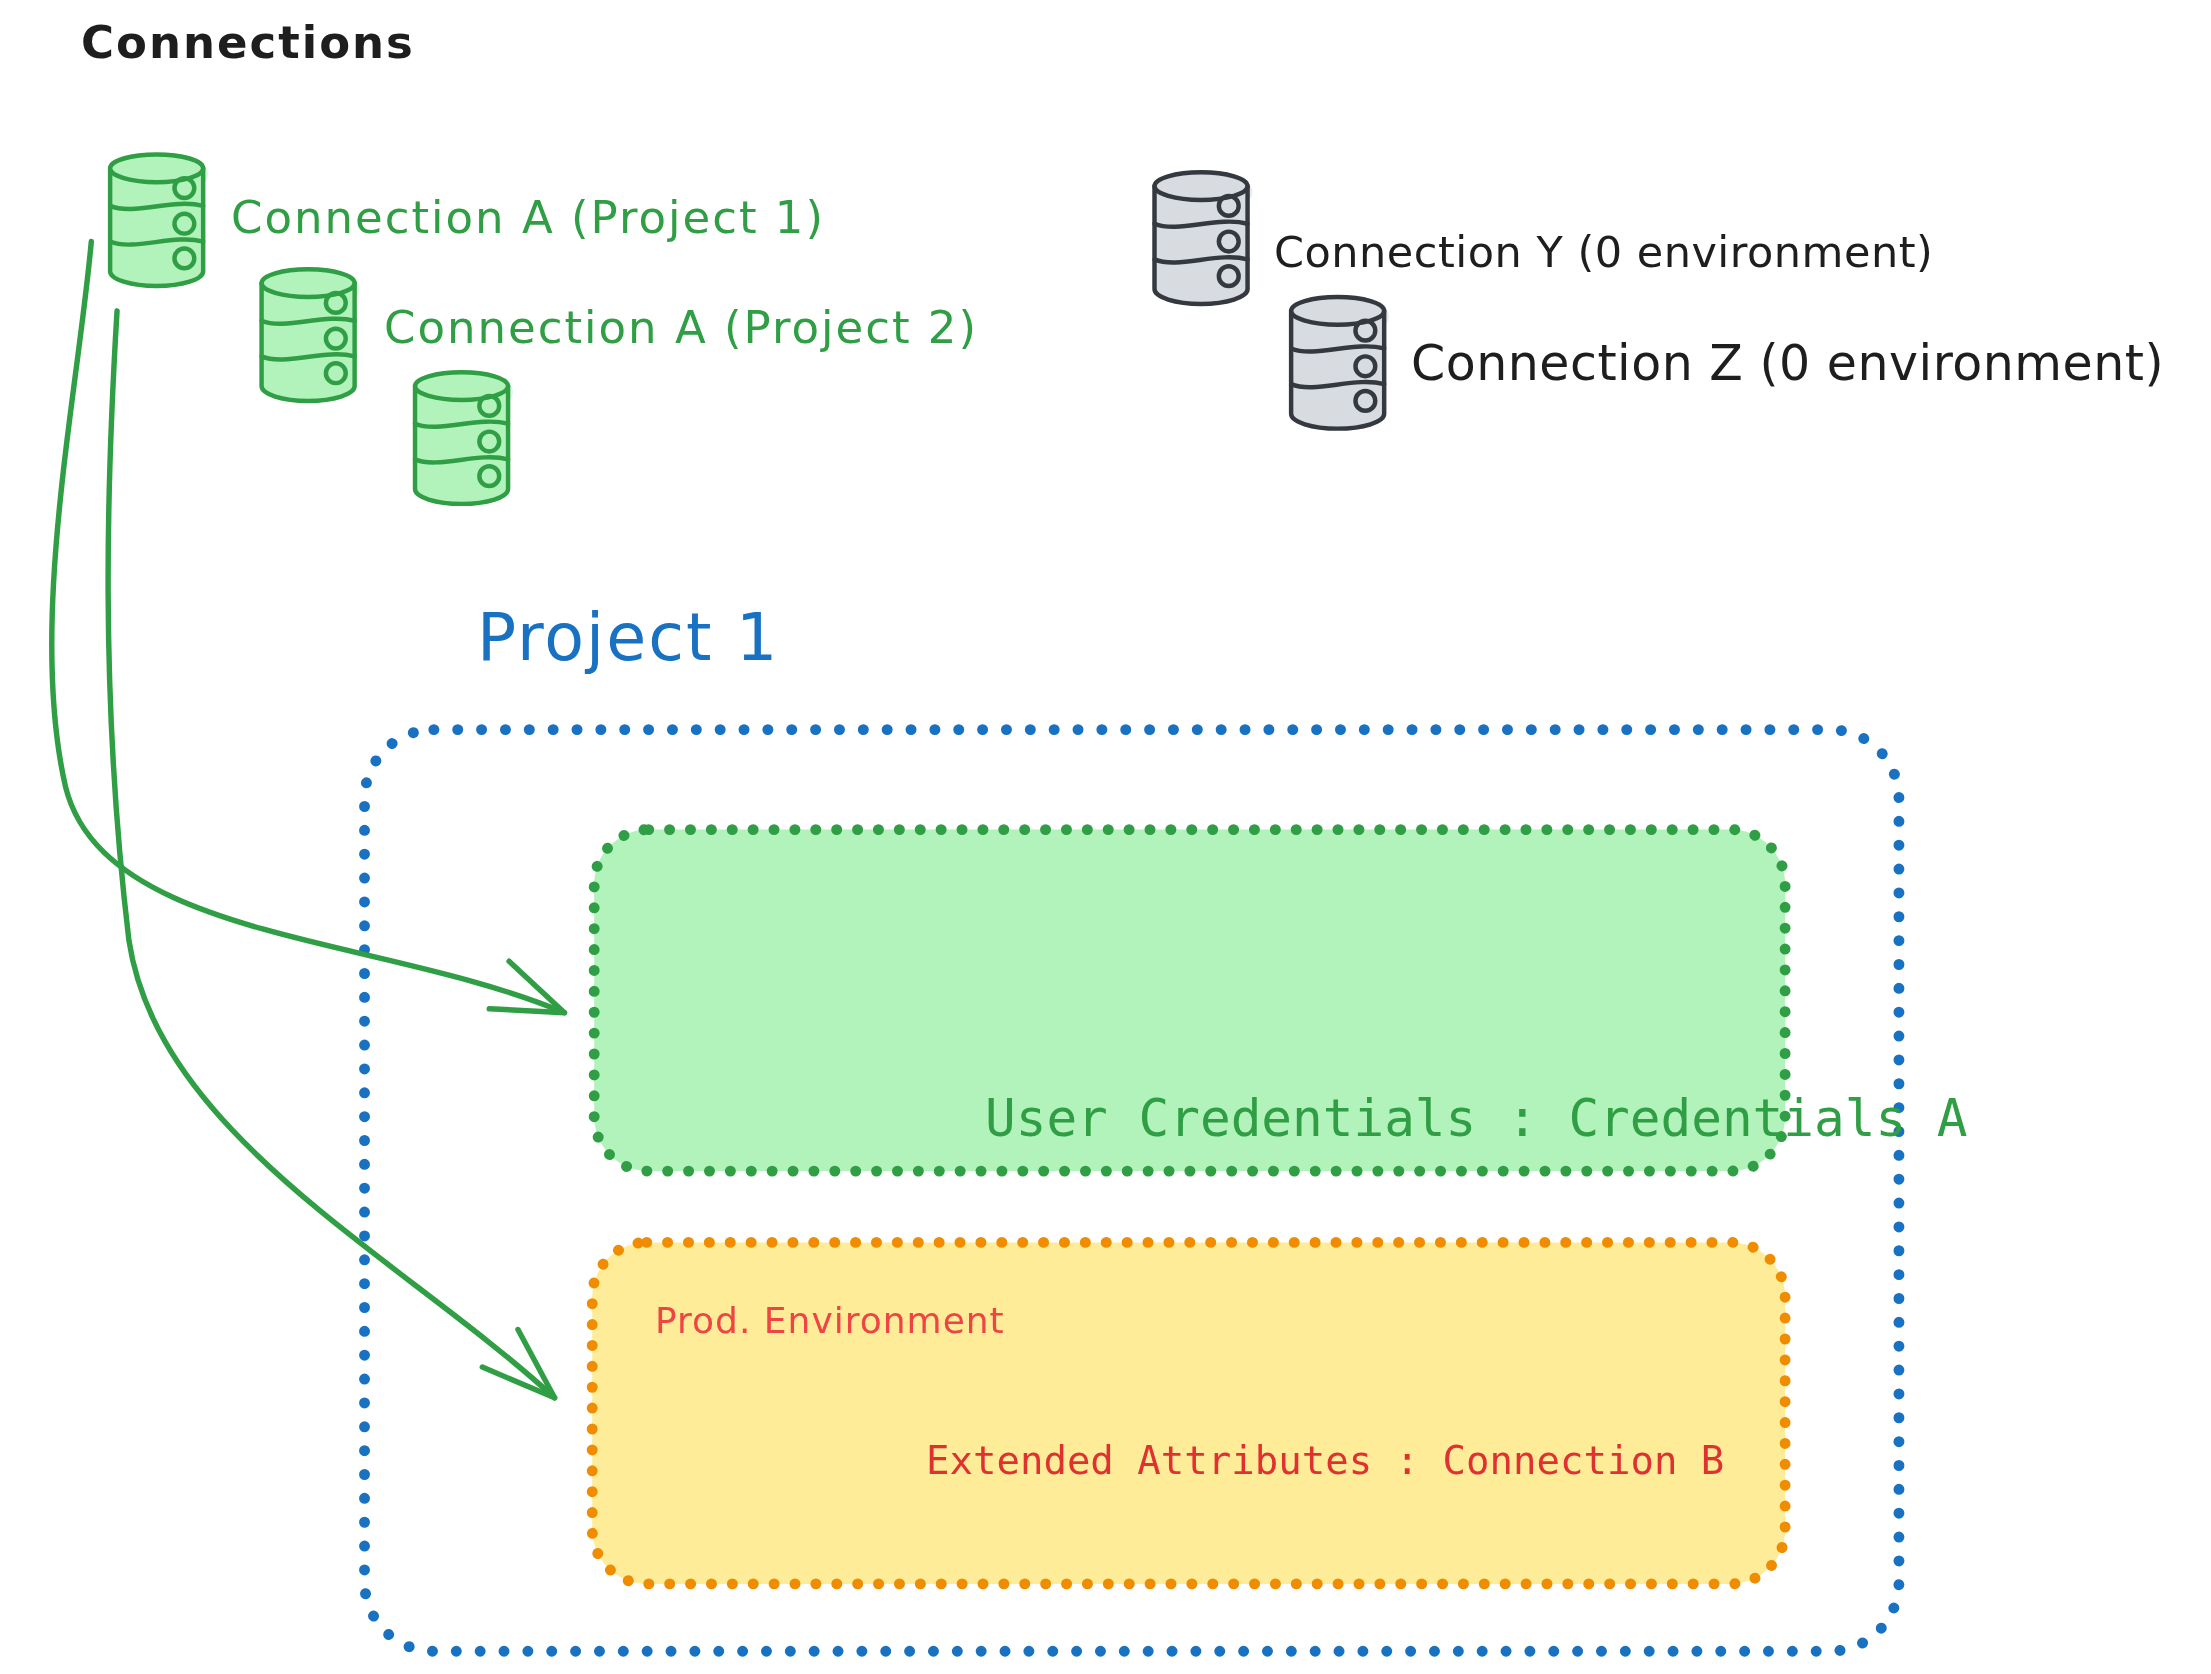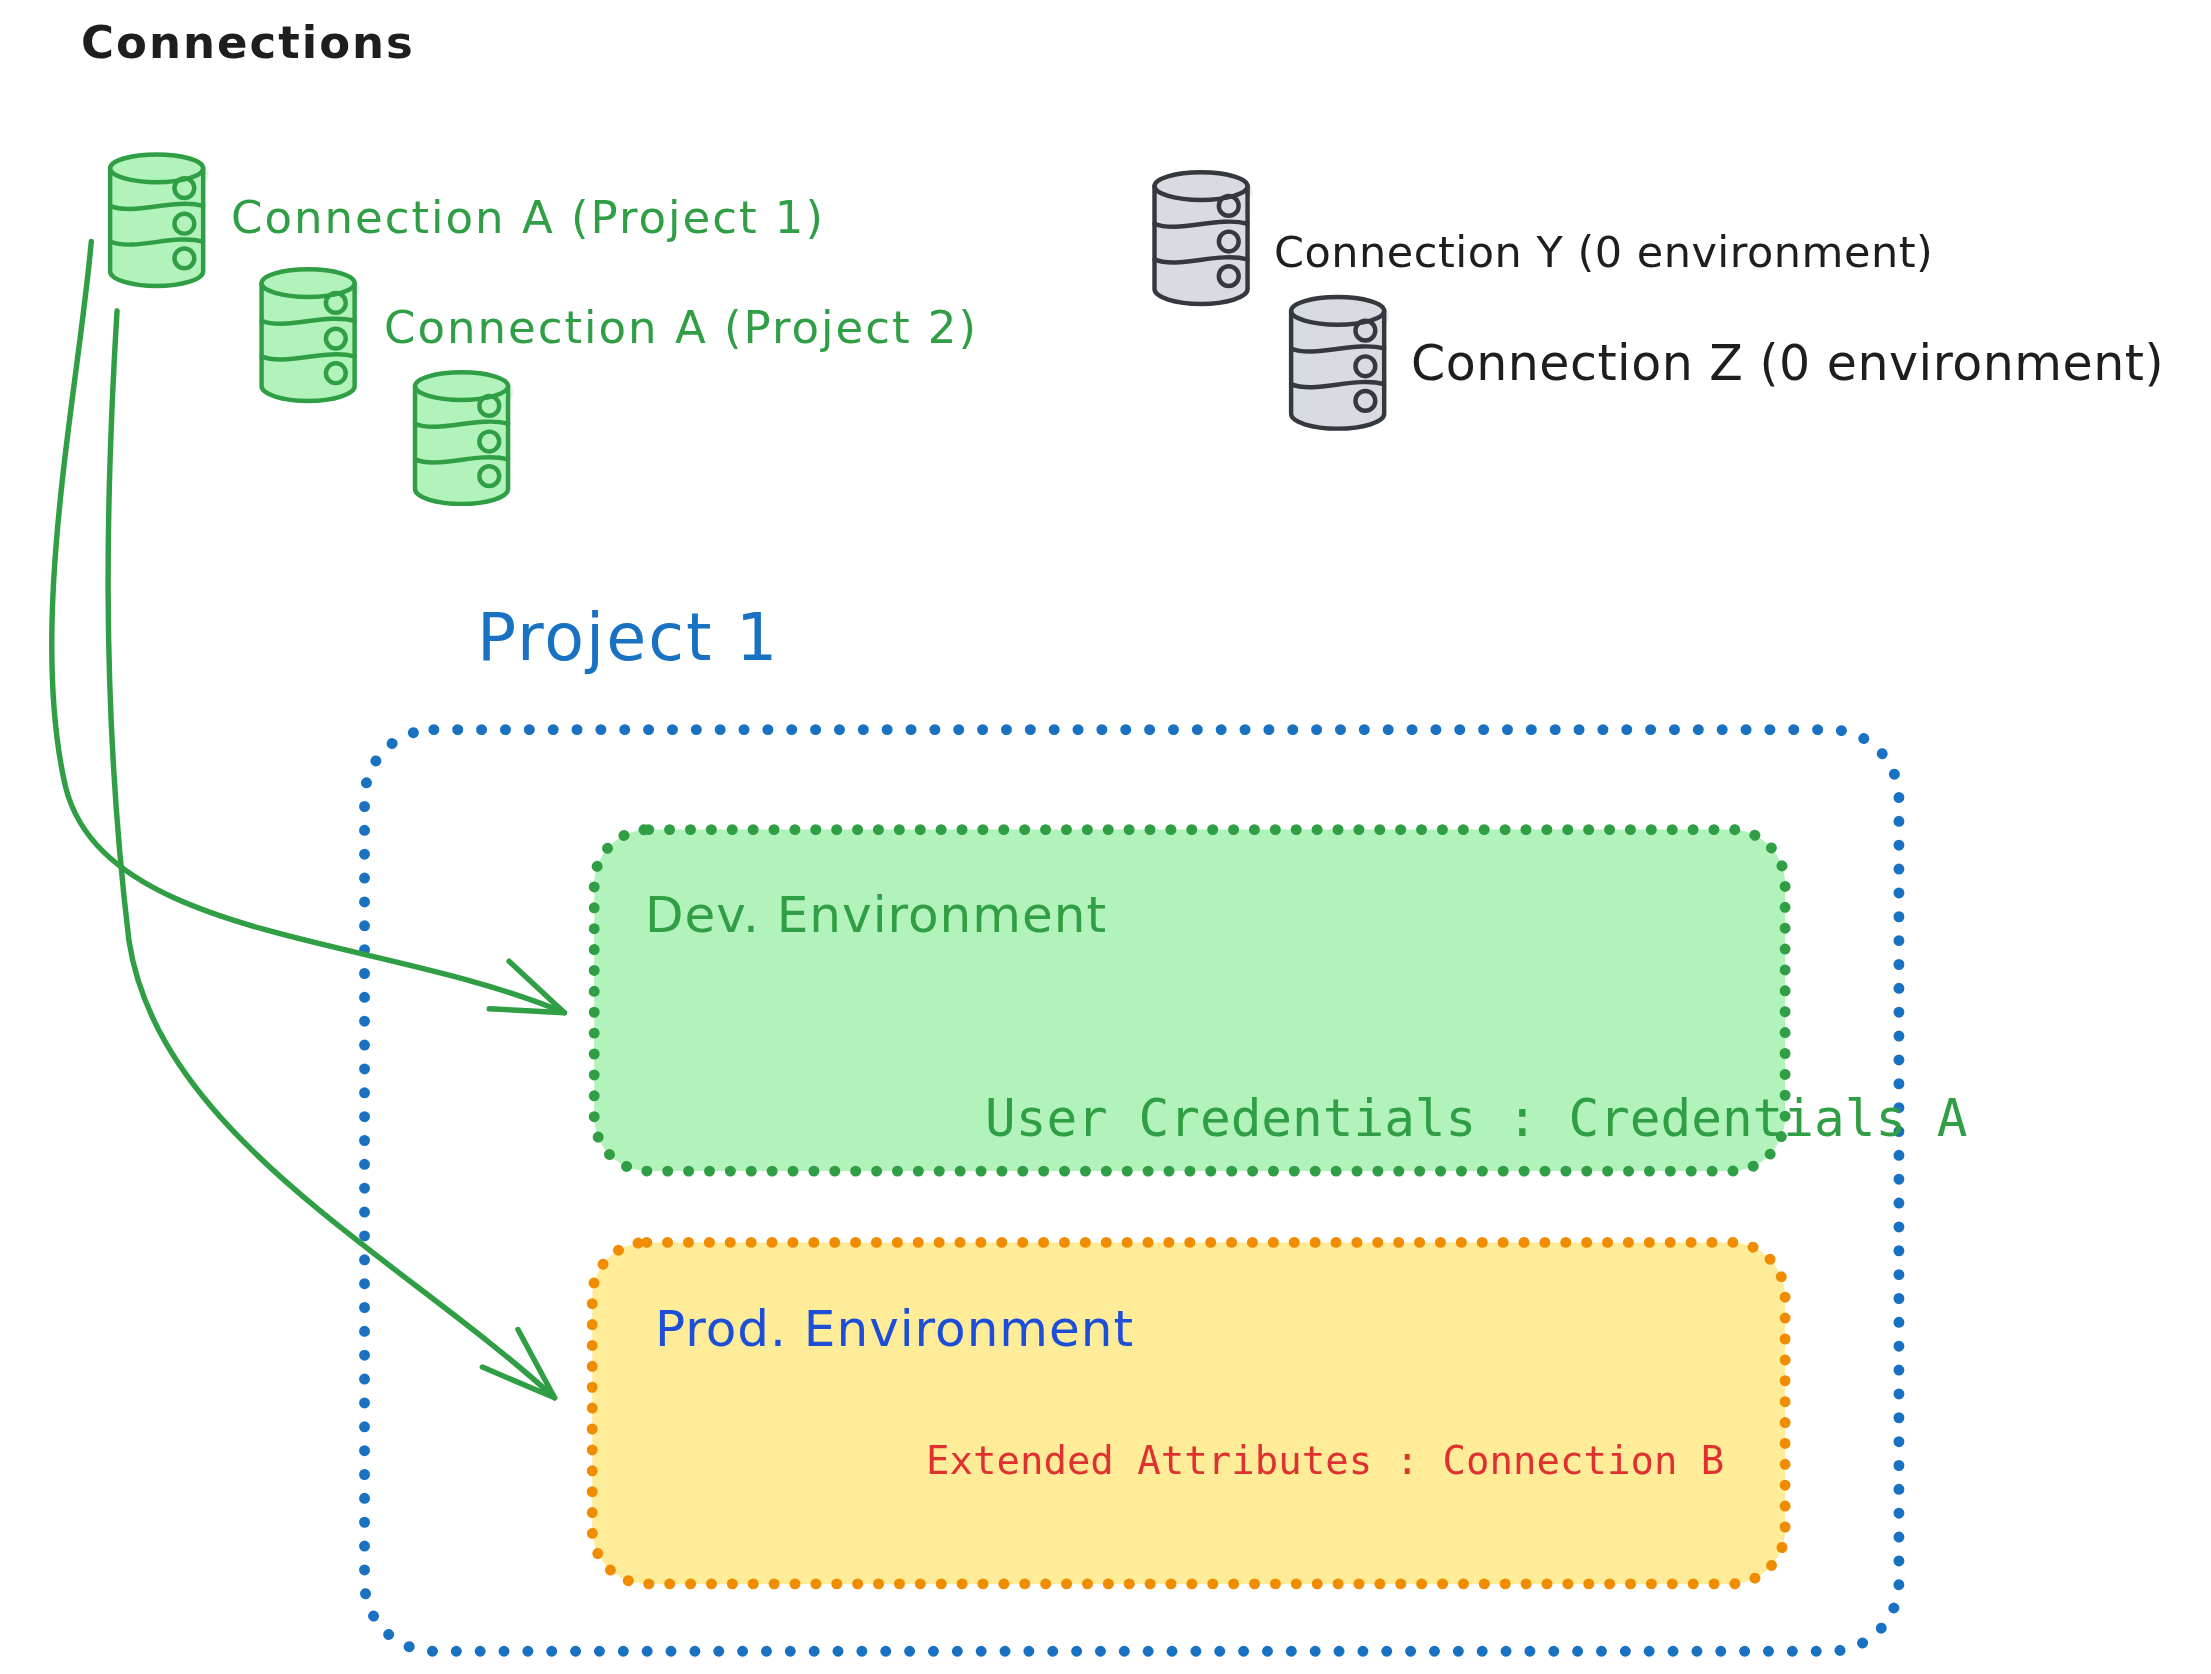--- a/index.html
+++ b/index.html
@@ -16,21 +16,21 @@
   .green-text{color:#2f9e44;}
   .black-text{color:#1e1e1e;}
 
   .l-a1{left:231px;top:191px;font-size:45px;}
   .l-a2{left:384px;top:301px;font-size:45px;}
   .l-a3{left:538px;top:404px;font-size:45px;}
   .l-y{left:1274px;top:201px;font-size:43px;letter-spacing:0.5px;margin-top:26px;}
   .l-z{left:1411px;top:335px;font-size:49px;letter-spacing:0.5px;}
 
   .t-dev{left:645px;top:886px;font-size:50px;color:#2f9e44;letter-spacing:1px;}
-  .t-prod{left:655px;top:1300px;font-size:50px;color:#1d4ed8;letter-spacing:1px;}
+  .t-prod{left:655px;top:1300px;font-size:36px;color:#ef4444;letter-spacing:1px;}
 
   .m-dev{left:985px;top:1089px;font-size:51px;color:#2f9e44;}
   .m-prod1{left:926px;top:1438px;font-size:39px;color:#e03131;}
   .m-prod2{left:926px;top:1491px;font-size:39px;color:#e03131;}
 
   .db-green{color:#2f9e44;--db-fill:#b2f2bb;--db-halo:#d9f7de;}
   .db-gray{color:#33393f;--db-fill:#d8dce1;--db-halo:#e9ebee;}
 </style>
 </head>
 <body>
@@ -88,20 +88,19 @@
   <div class="label t-connections">Connections</div>
 
   <div class="label hand green-text l-a1">Connection A (Project 1)</div>
   <div class="label hand green-text l-a2">Connection A (Project 2)</div>
 
   <div class="label hand black-text l-y">Connection Y (0 environment)</div>
   <div class="label hand black-text l-z">Connection Z (0 environment)</div>
 
   <div class="label t-project">Project 1</div>
 
-  <div class="label hand t-dev">Dev. Environment</div>
   <div class="label mono m-dev">User Credentials : Credentials A</div>
 
   <div class="label hand t-prod">Prod. Environment</div>
   <div class="label mono m-prod1">Extended Attributes : Connection B</div>
 
 </div>
 
 
 </body></html>

